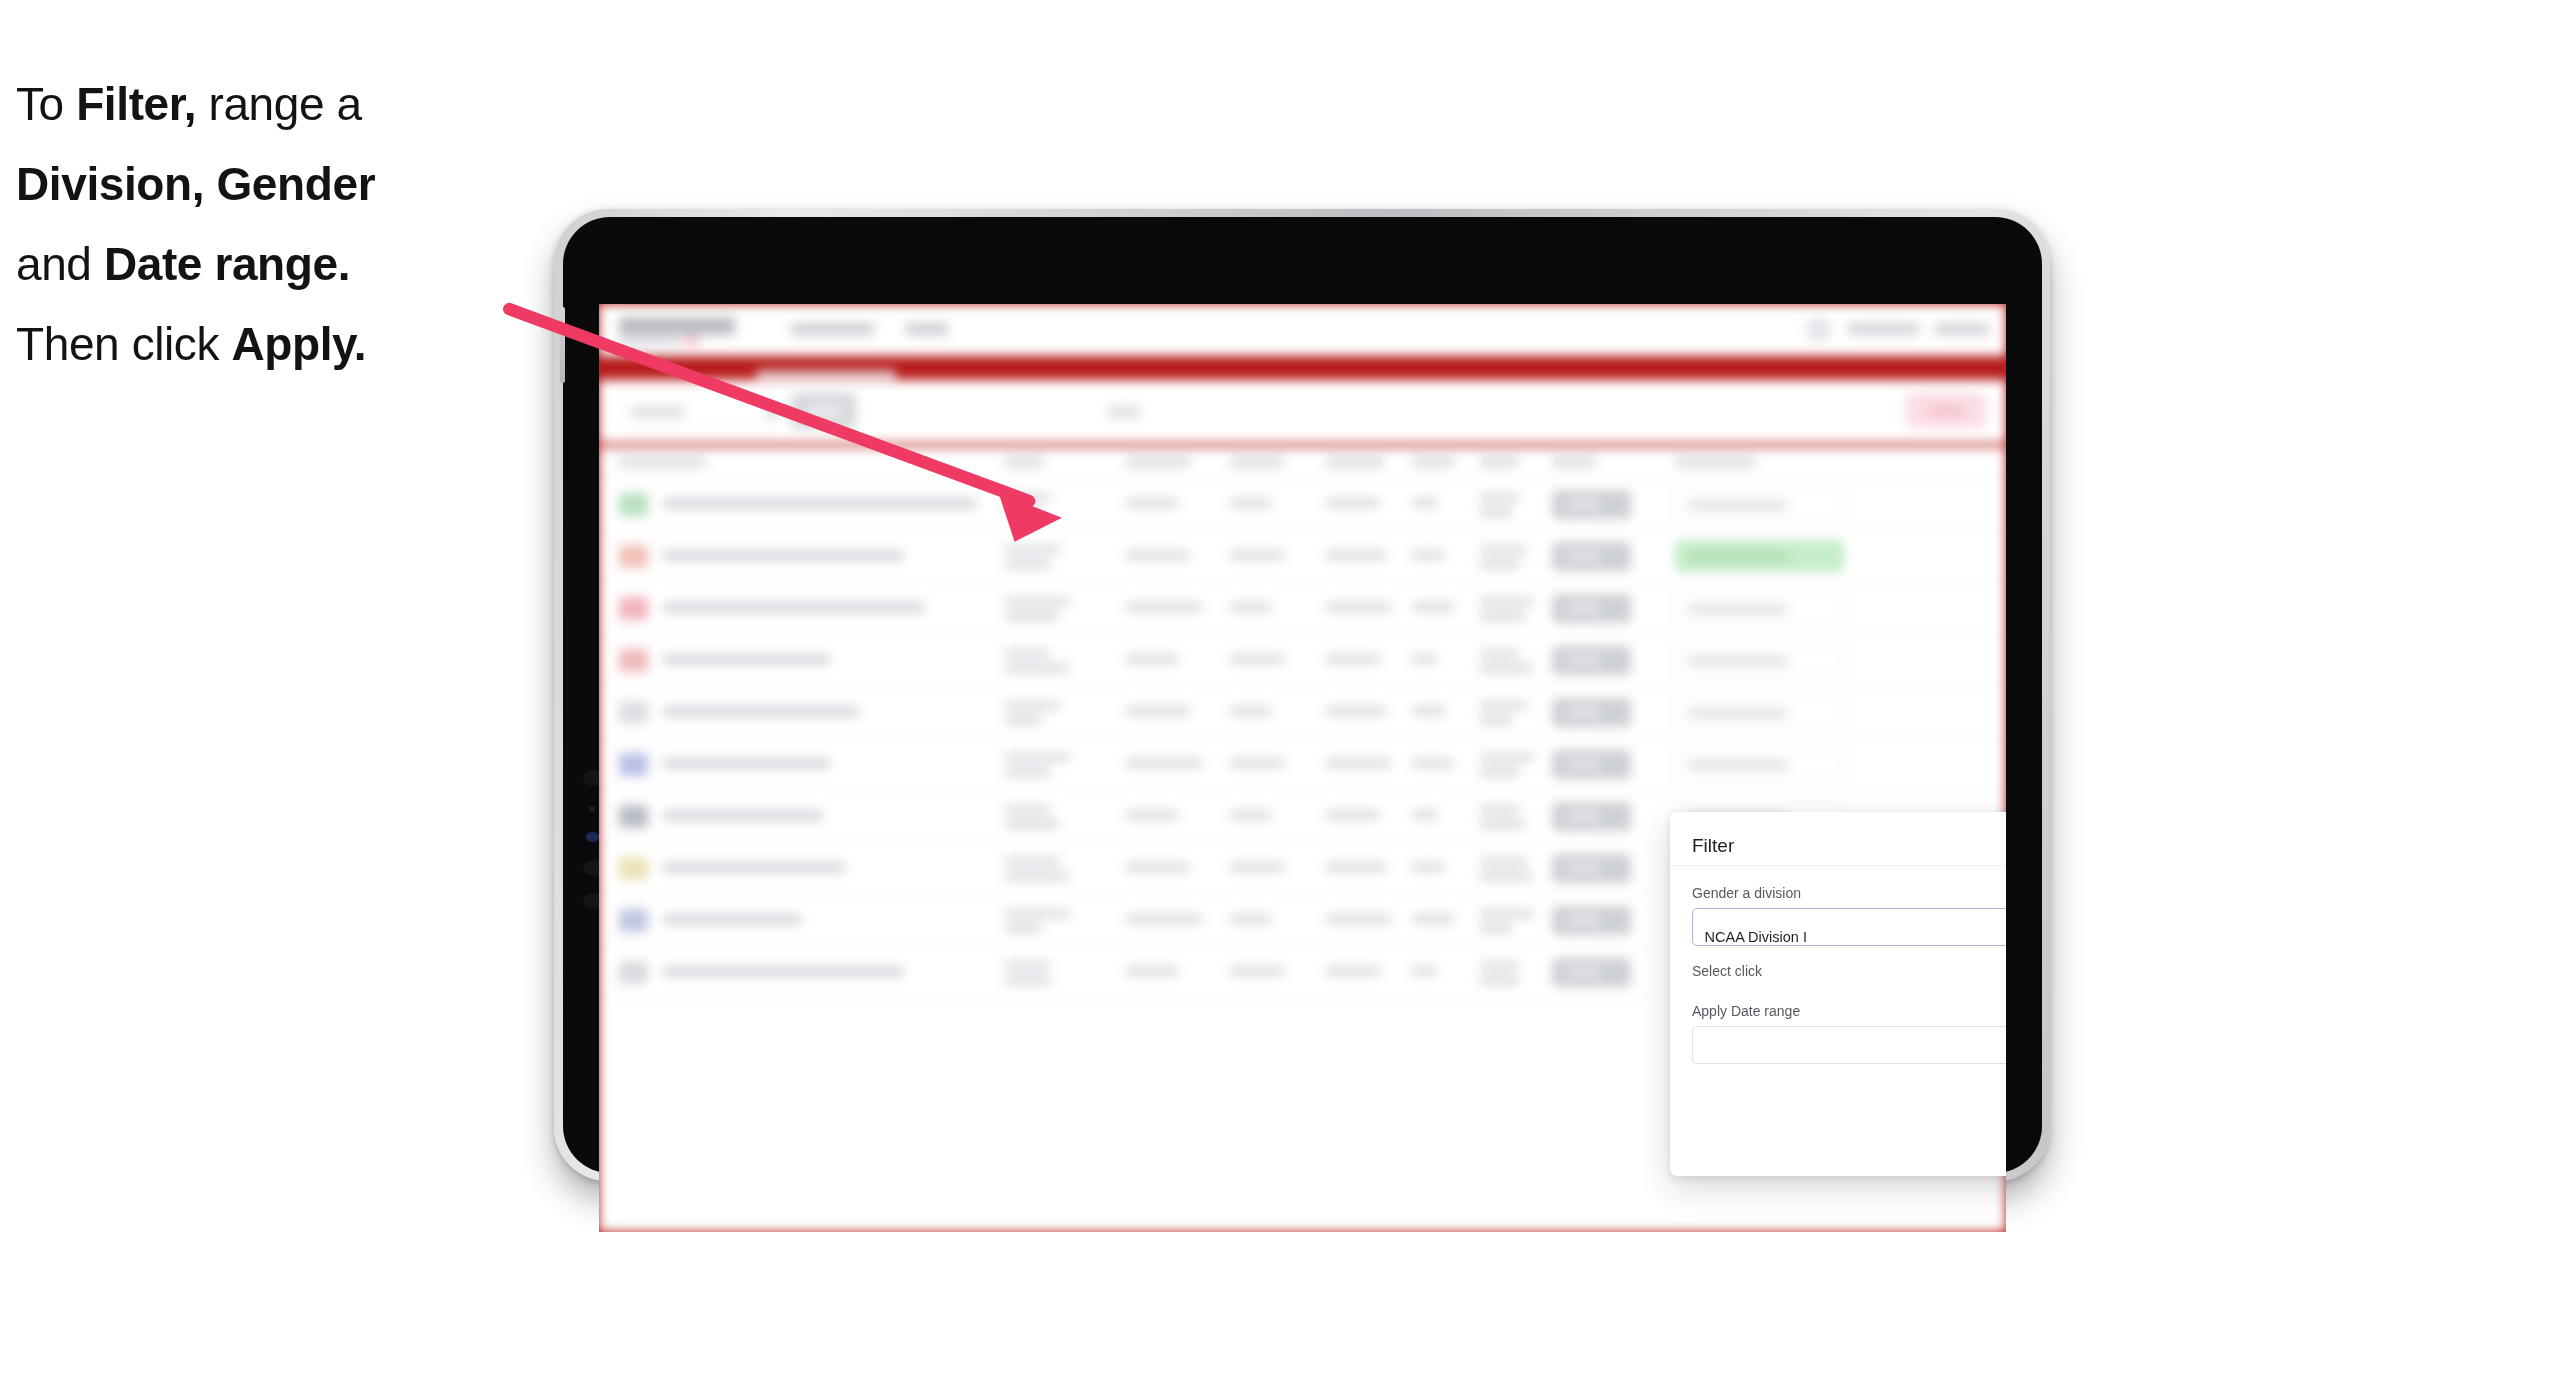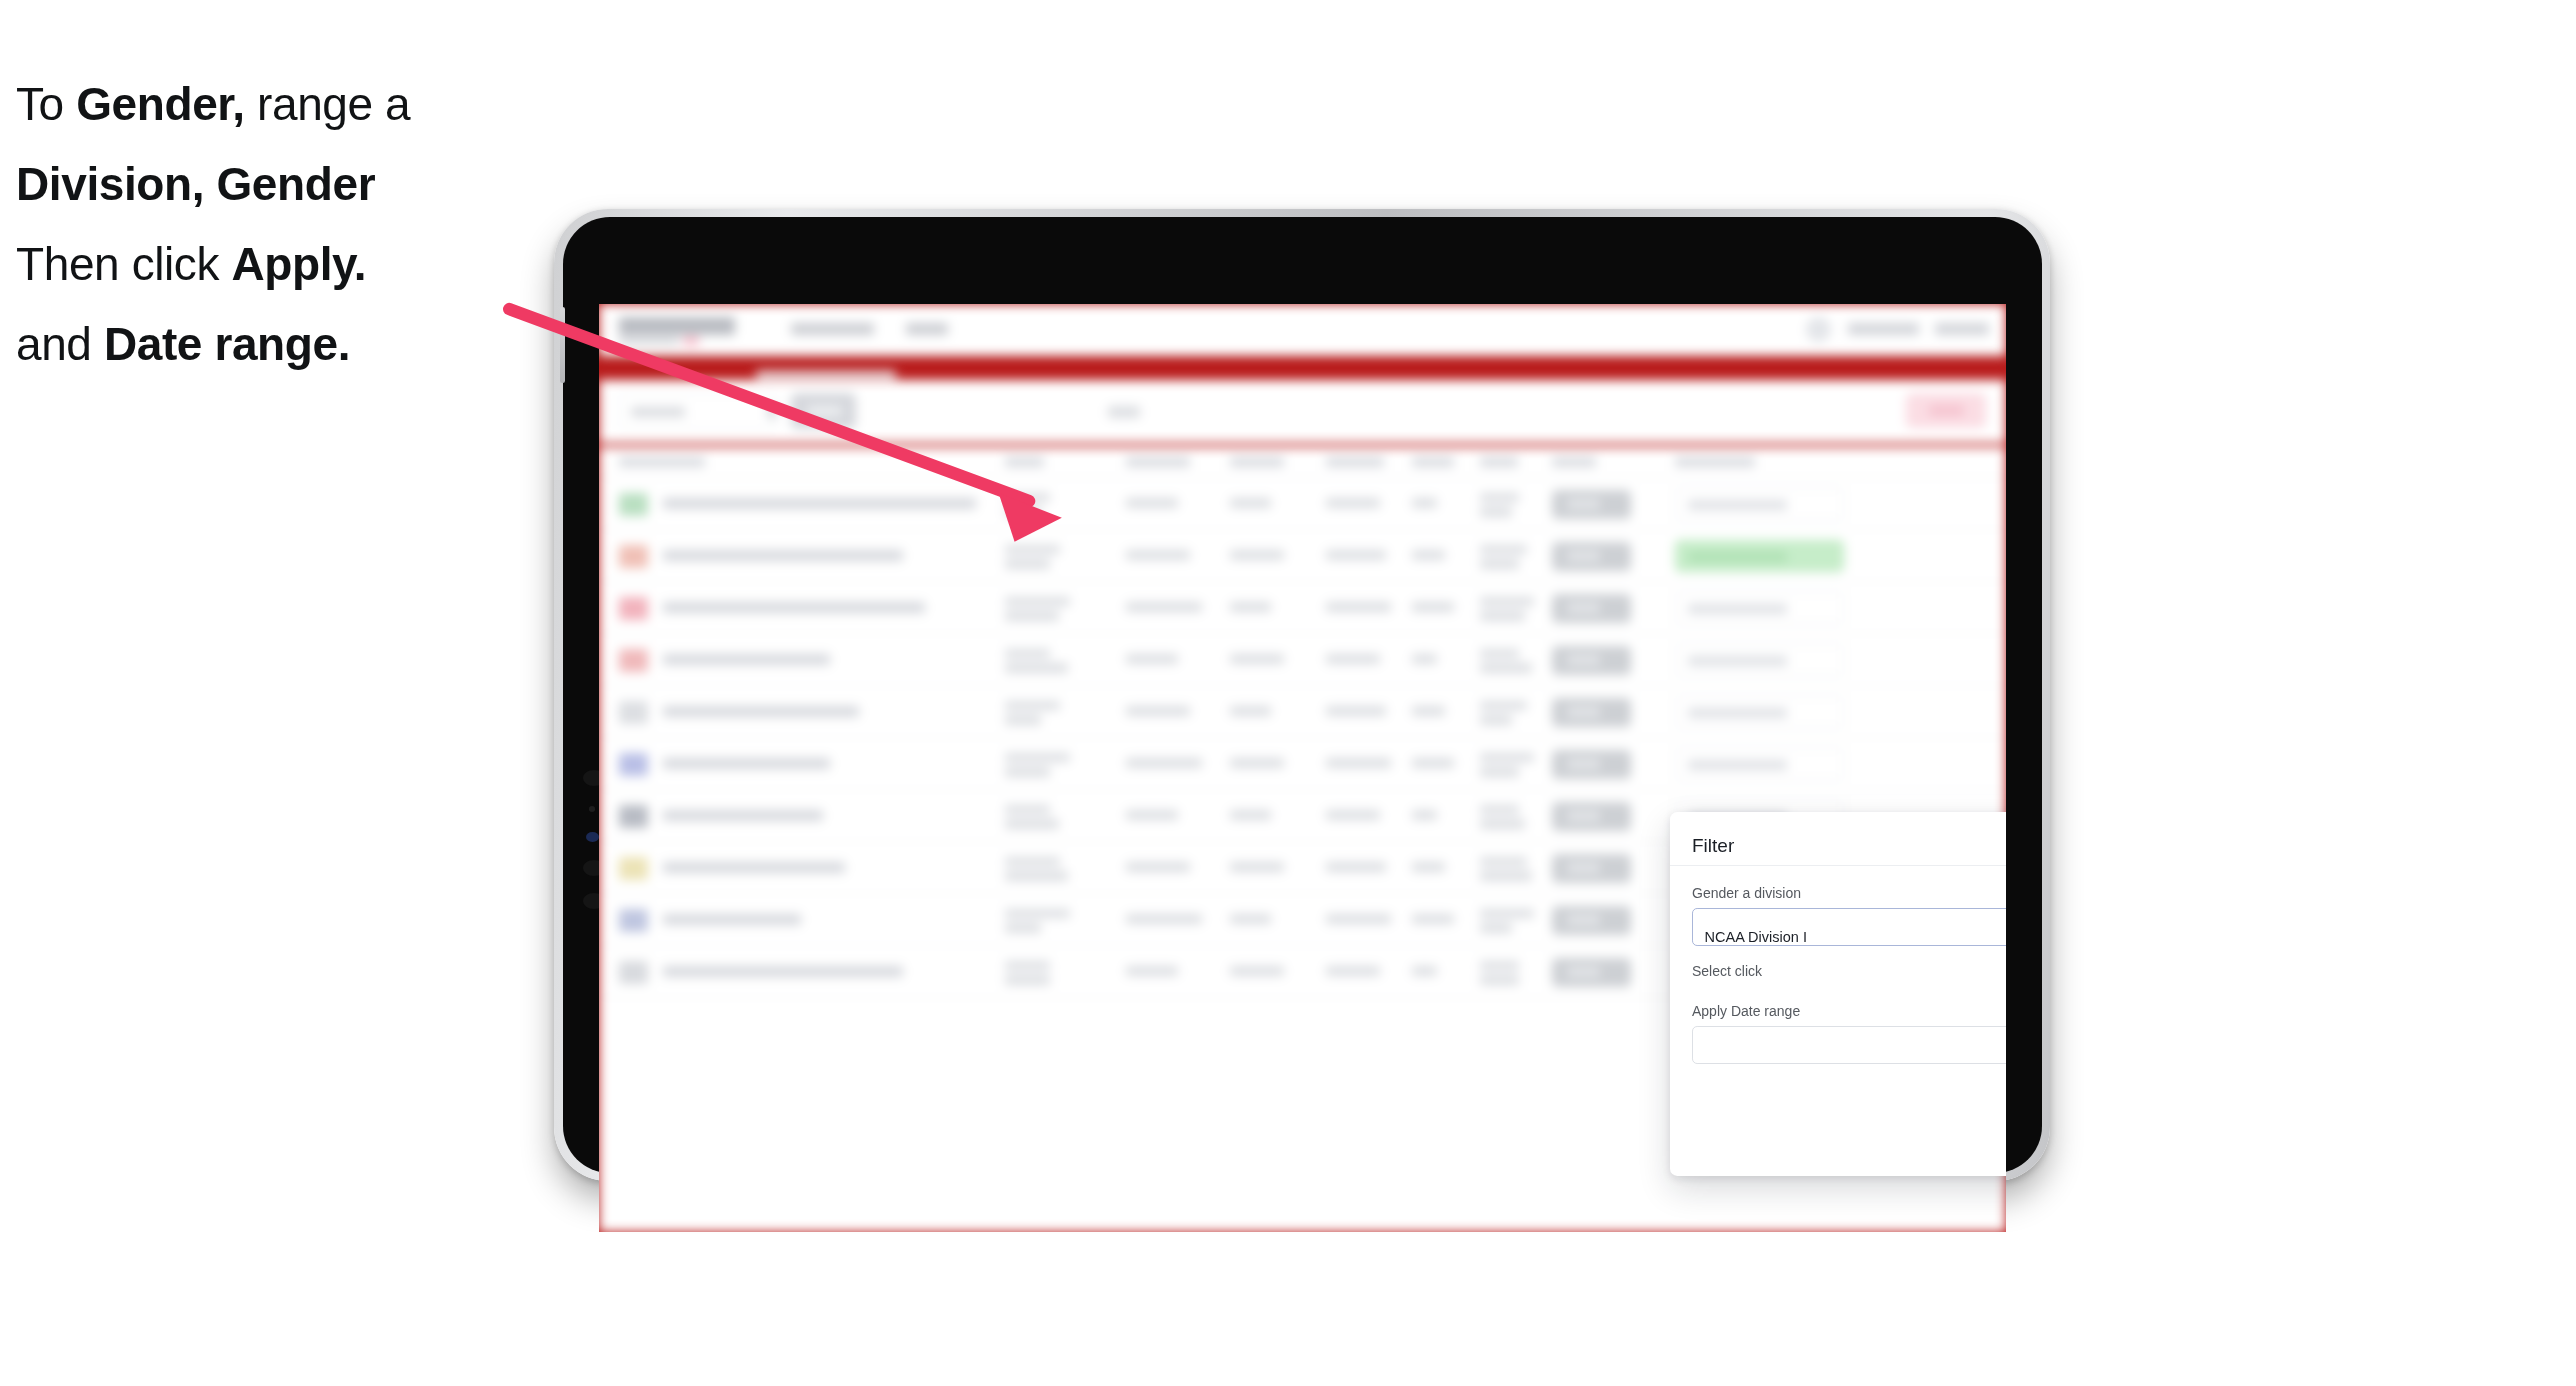--- a/index.html
+++ b/index.html
@@ -234,24 +234,24 @@
 
   
   #arrow { position: absolute; left: 0; top: 0; width: 2576px; height: 1386px; pointer-events: none; }
 </style>
 </head>
 <body>
 
 <div id="stage">
 
   <div id="caption">
-    <div><span>To </span><b>Gender,</b><span> range a</span></div>
+    <div><span>To </span><b>Filter,</b><span> range a</span></div>
     <div><b>Division, Gender</b></div>
+    <div><span>and </span><b>Date range.</b></div>
     <div><span>Then click </span><b>Apply.</b></div>
-    <div><span>and </span><b>Date range.</b></div>
   </div>
 
   <div id="tablet">
     <div id="bezel">
       <div class="side-btn" id="btn-power"></div>
       <div class="sensor" id="sensor-a"></div>
       <div class="sensor" id="sensor-b"></div>
       <div class="sensor" id="sensor-c"></div>
       <div class="sensor" id="sensor-d"></div>
       <div class="sensor" id="sensor-e"></div>

